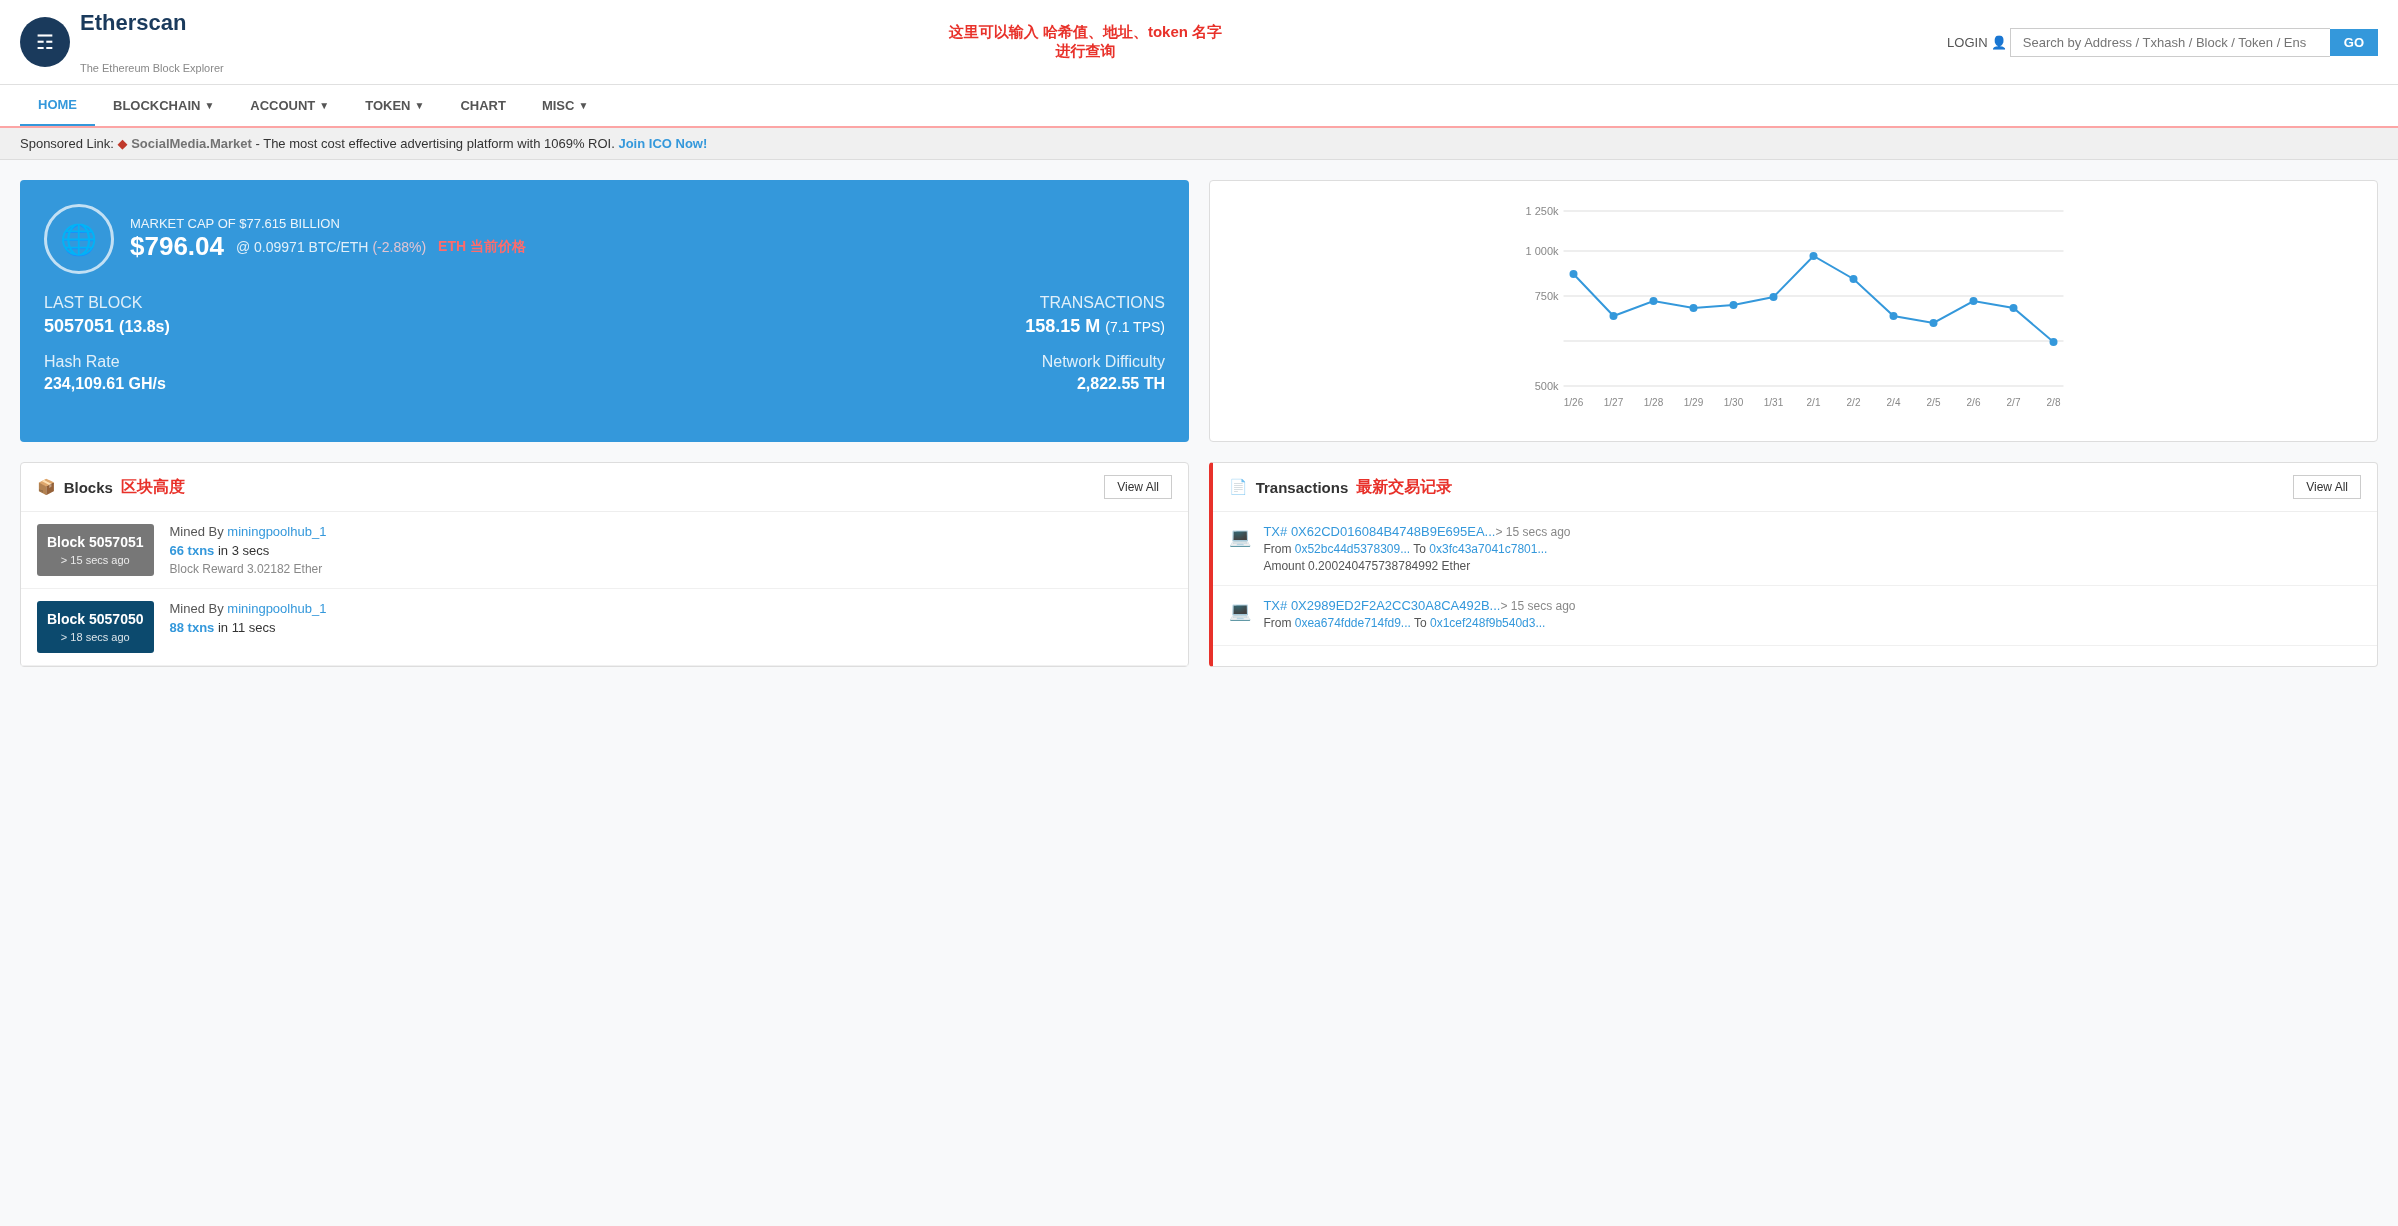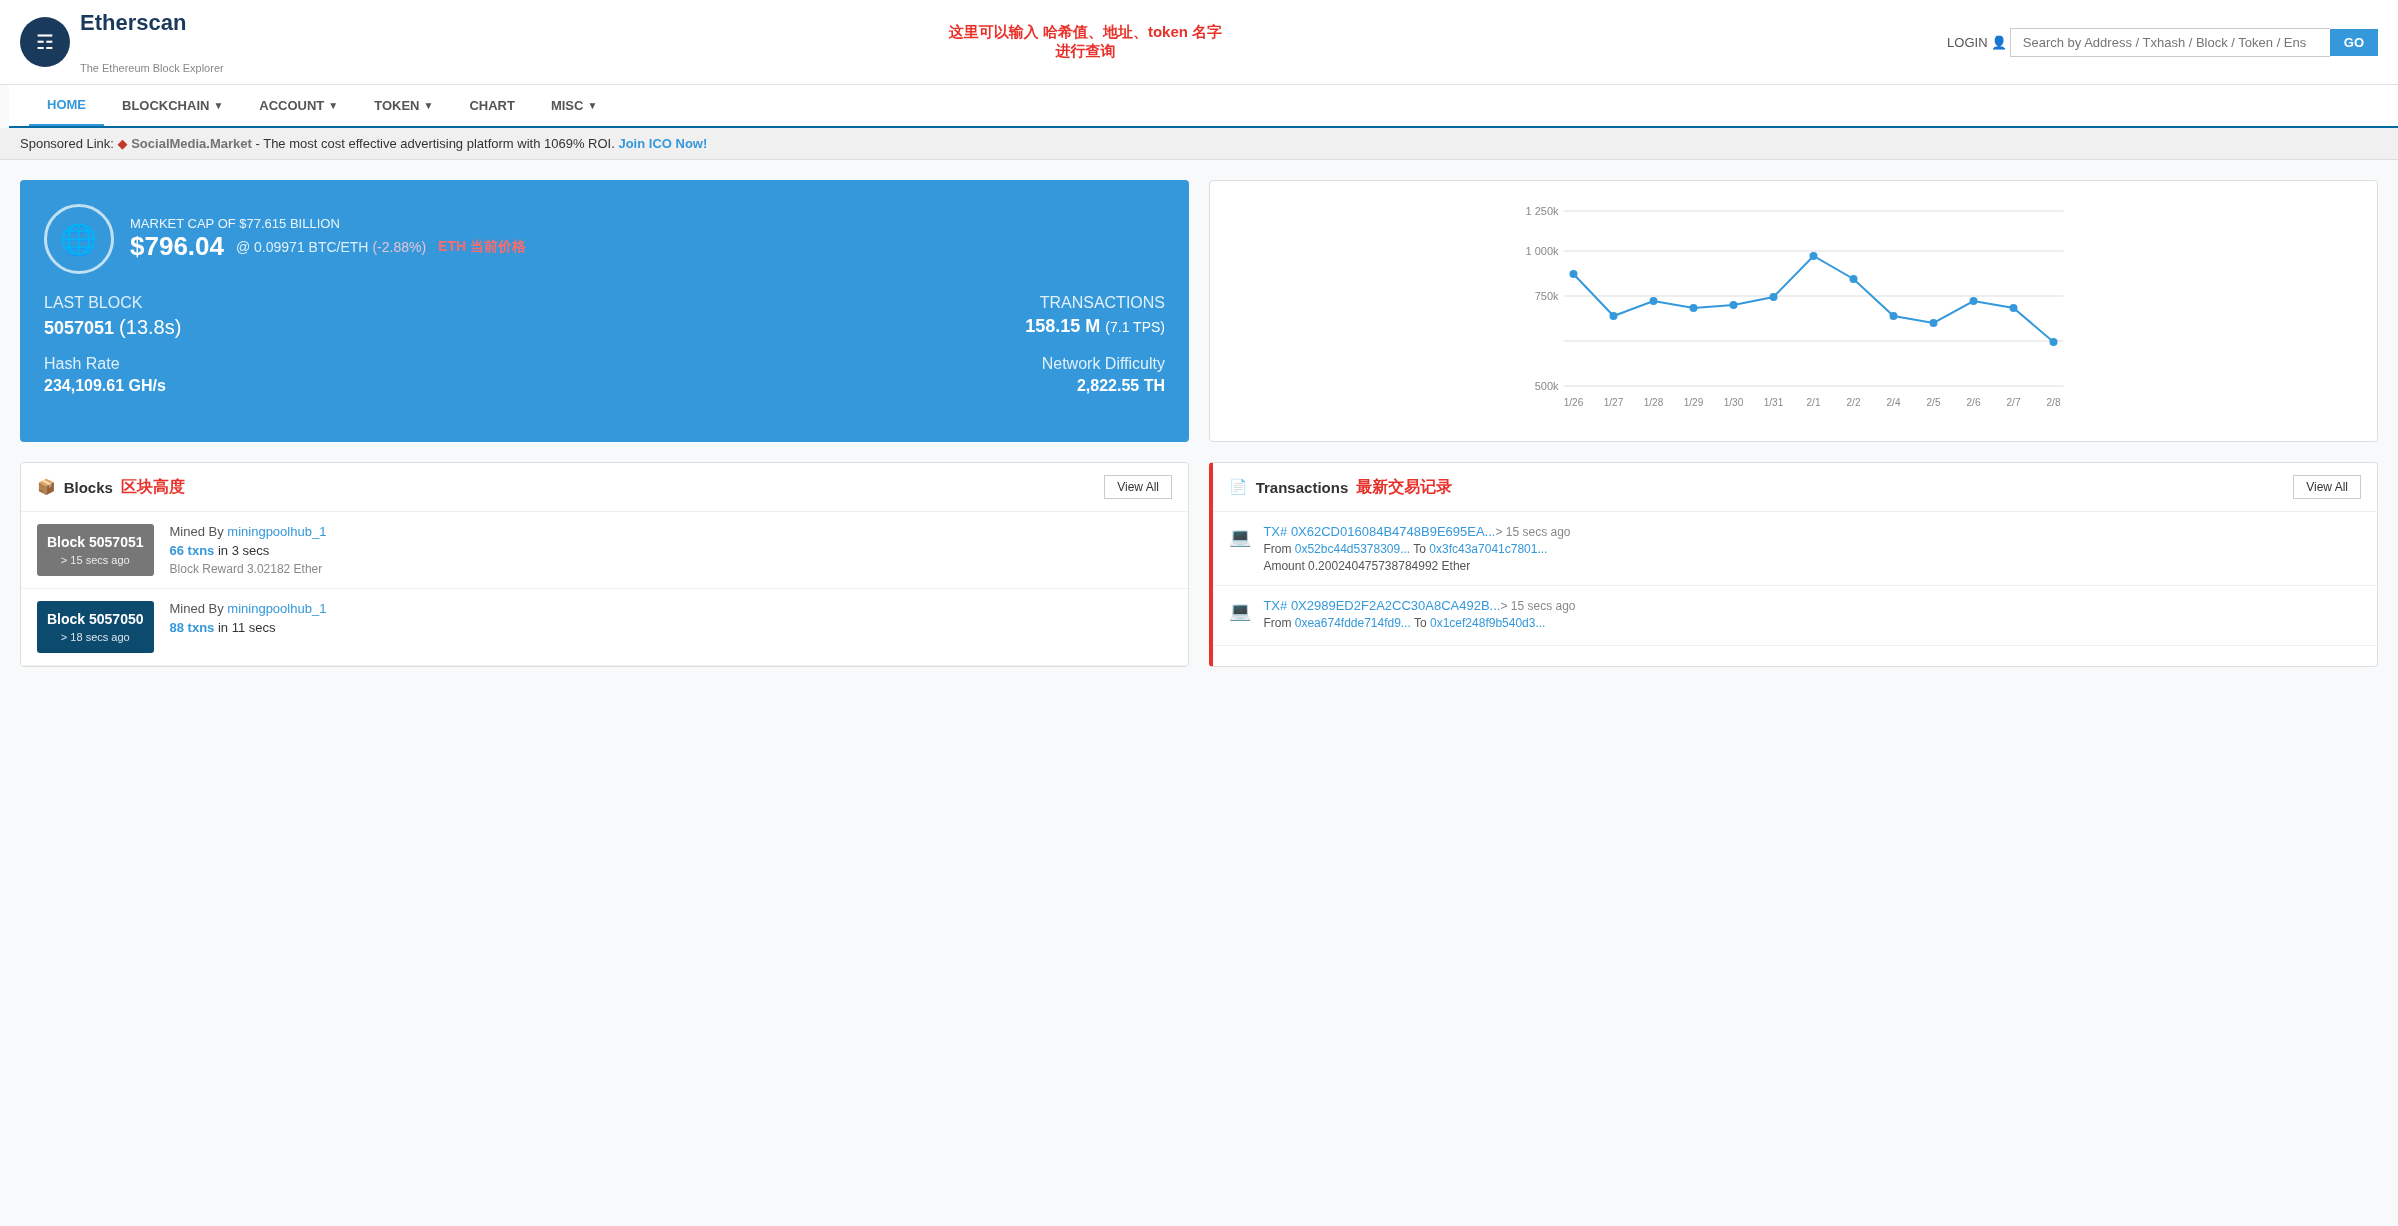--- a/index.html
+++ b/index.html
@@ -14,21 +14,21 @@
     .logo-name { font-size: 22px; font-weight: bold; color: #1a3a5c; }
     .logo-subtitle { font-size: 11px; color: #888; margin-top: 26px; }
     .annotation-text { color: #e8312a; font-size: 14px; font-weight: bold; flex: 1; text-align: center; }
     .header-right { display: flex; align-items: center; gap: 2px; margin-left: auto; }
     .login-btn { color: #555; font-size: 13px; text-decoration: none; display: flex; align-items: center; gap: 4px; }
     .search-bar { display: flex; align-items: center; }
     .search-input { border: 1px solid #ccc; padding: 6px 12px; width: 320px; font-size: 13px; outline: none; border-right: none; }
     .search-btn { background: #3498db; color: white; border: none; padding: 6px 14px; font-weight: bold; cursor: pointer; font-size: 13px; }
 
     
-    .nav { background: #fff; border-bottom: 2px solid #0369a1; padding: 0 20px; margin-left: 9px; }
+    .nav { background: #fff; border-bottom: 2px solid #fca5a5; padding: 0 20px; }
     .nav-inner { display: flex; align-items: center; gap: 0; }
     .nav-item { padding: 12px 18px; color: #555; font-size: 13px; font-weight: bold; cursor: pointer; text-decoration: none; display: flex; align-items: center; gap: 4px; }
     .nav-item.active { color: #3498db; border-bottom: 2px solid #3498db; }
     .chevron { font-size: 10px; }
 
     
     .sponsored { background: #f0f0f0; padding: 8px 20px; font-size: 13px; border-bottom: 1px solid #ddd; }
     .sponsored-link { color: #737373; font-weight: bold; text-decoration: none; }
     .join-ico { color: #3498db; font-weight: bold; }
 
@@ -150,21 +150,21 @@
             </span>
             <span class="eth-annotation">ETH 当前价格</span>
           </div>
         </div>
       </div>
       <div class="stats-bottom">
         <div class="stat-item">
           <label>LAST BLOCK</label>
           <div class="stat-value">
             <span>5057051</span>
-            <span style="font-size:20px; font-weight:normal;">(13.8s)</span>
+            <span style="font-size:16px; font-weight:bold;">(13.8s)</span>
           </div>
         </div>
         <div class="stat-item right">
           <label>TRANSACTIONS</label>
           <div class="stat-value">
             <span>158.15 M</span>
             <span style="font-size:14px; font-weight:normal;">(7.1 TPS)</span>
           </div>
         </div>
         <div class="stat-item">

